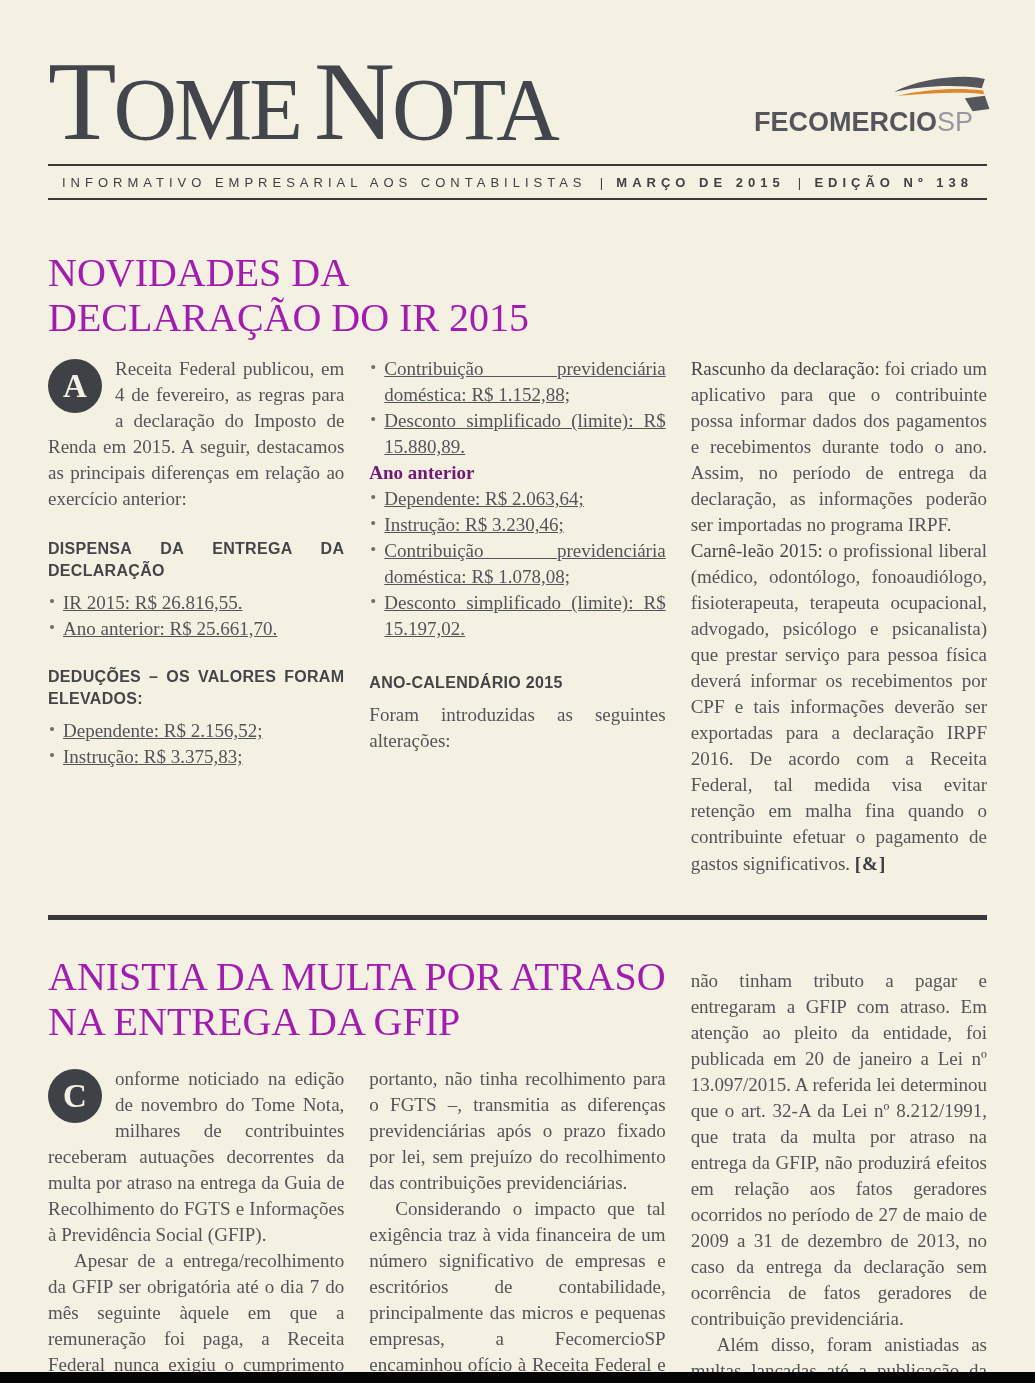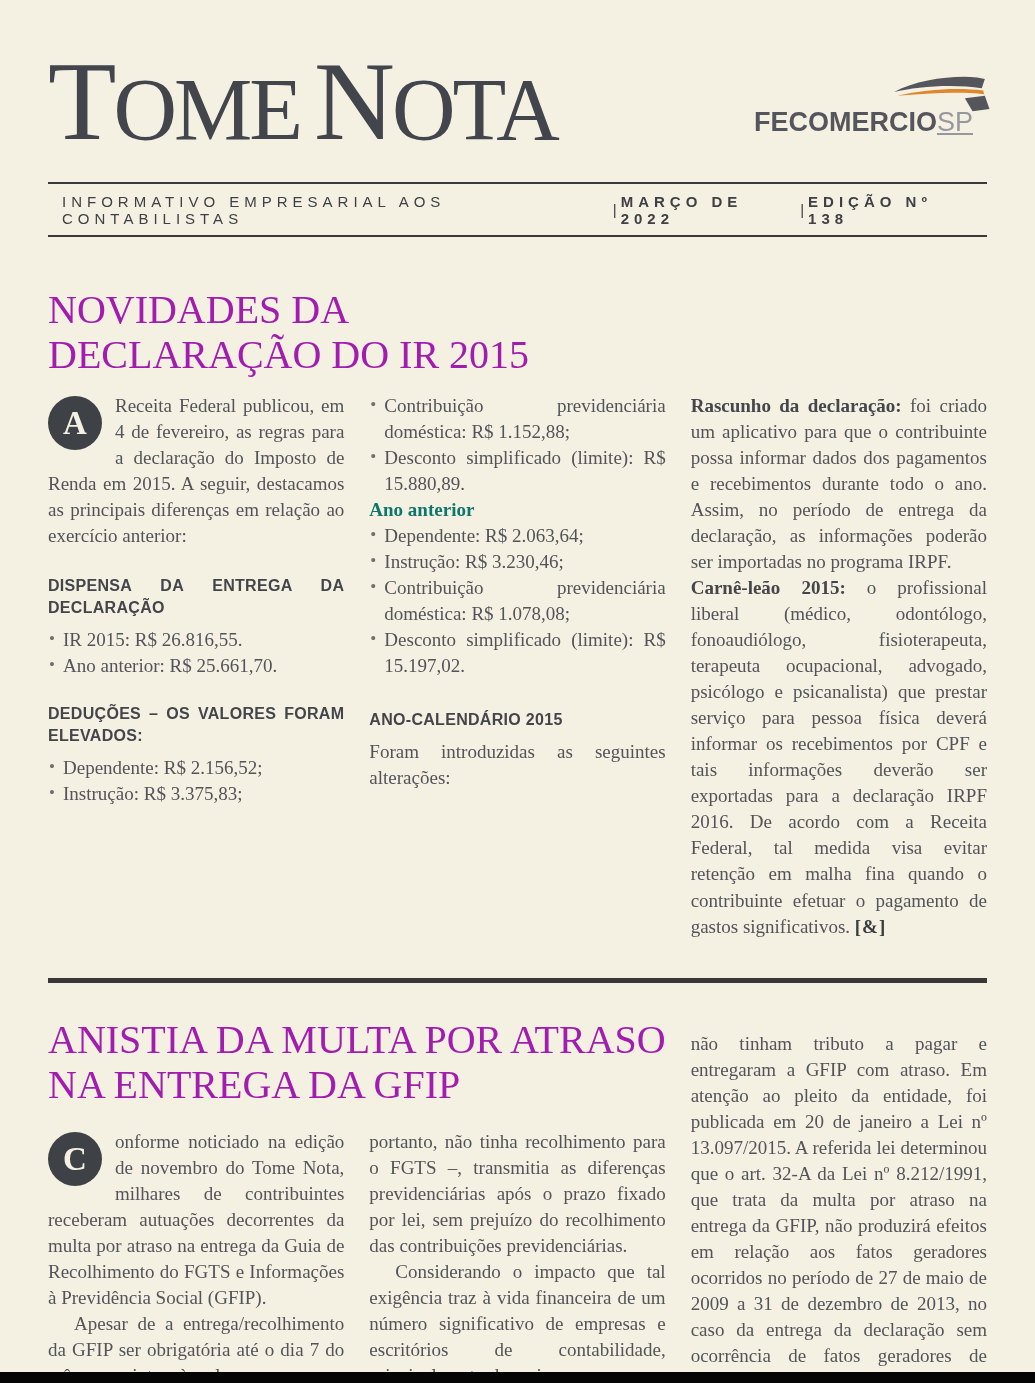--- a/index.html
+++ b/index.html
@@ -31,31 +31,31 @@
   .masthead-title .wordgap { display: inline-block; width: 14px; }
 
   .logo { position: relative; padding-right: 2px; margin-bottom: 10px; width: 218px; height: 62px; }
   .logo-mark { position: absolute; top: -4px; right: -6px; width: 104px; height: 40px; }
   .logo-text {
     position: absolute; bottom: 0; right: 14px;
     font-family: "Liberation Sans", sans-serif;
     font-size: 27px; font-weight: bold; letter-spacing: 0px;
     color: #54565c; white-space: nowrap;
   }
-  .logo-text .sp { color: #97989d; font-weight: normal; text-decoration: underline; }
+  .logo-text .sp { color: #97989d; font-weight: normal; }
 
   
   .infobar {
-    margin: 34px 48px 0 48px;
+    margin: 16px 48px 0 48px;
     border-top: 2px solid #3a3a3c;
     border-bottom: 2px solid #3a3a3c;
     padding: 9px 14px 8px 14px;
     display: flex; align-items: center; justify-content: space-between;
     font-family: "Liberation Sans", sans-serif;
-    font-size: 15px; color: #3f4045;
+    font-size: 13px; color: #3f4045;
   }
   .infobar .seg-left { letter-spacing: 5px; font-weight: normal; }
   .infobar .seg-bold { letter-spacing: 5px; font-weight: bold; }
   .infobar .pipe { font-weight: normal; color: #3f4045; padding: 0 4px; }
 
   
   .headline {
     font-family: "Liberation Serif", serif;
     font-size: 40px; line-height: 1.13;
     color: #a21caf; font-weight: normal;
@@ -81,30 +81,30 @@
     margin: 3px 13px 4px 0;
   }
 
   .sans-head {
     font-family: "Liberation Sans", sans-serif;
     font-size: 16px; font-weight: bold; letter-spacing: 0.3px;
     color: #44454a;
     margin: 24px 0 8px 0;
   }
   .sans-head.first { margin-top: 26px; }
-  .body-bold { font-weight: bold; color: #0f766e; }
-
-  ul.bullets { list-style: none; }
+  .body-bold { font-weight: bold; color: #701a75; }
+
+  ul.bullets { list-style: none; text-decoration: underline; }
   ul.bullets li { position: relative; padding-left: 15px; margin: 0; }
   ul.bullets li::before {
     content: "\2022";
     position: absolute; left: 1px; top: 0;
     color: #70716f; font-size: 17px;
   }
-  .lead-bold { font-weight: bold; color: #45464b; }
+  .lead-bold { font-weight: normal; color: #45464b; }
   .endmark { font-weight: bold; color: #3c3d42; letter-spacing: 1px; }
 
   .thick-rule {
     margin: 38px 48px 0 48px;
     height: 5px; background: #38383a; border: 0;
   }
 
   .article2 { margin-top: 34px; }
   .a2-grid {
     display: grid;
@@ -139,21 +139,21 @@
           <path d="M96 34 L122 31 L128 48 L106 51 Z" fill="#54565c"></path>
         </svg>
         <div class="logo-text"><span>FECOMERCIO</span><span class="sp">SP</span></div>
       </div>
     </div>
   </div>
 
   <div class="infobar">
     <span class="seg-left">INFORMATIVO EMPRESARIAL AOS CONTABILISTAS</span>
     <span class="pipe">|</span>
-    <span class="seg-bold">MARÇO DE 2022</span>
+    <span class="seg-bold">MARÇO DE 2015</span>
     <span class="pipe">|</span>
     <span class="seg-bold">EDIÇÃO Nº 138</span>
   </div>
 
   <div class="content">
 
     <div class="article1">
       <h1 class="headline">
         <span>NOVIDADES DA</span><br>
         <span>DECLARAÇÃO DO IR 2015</span>

